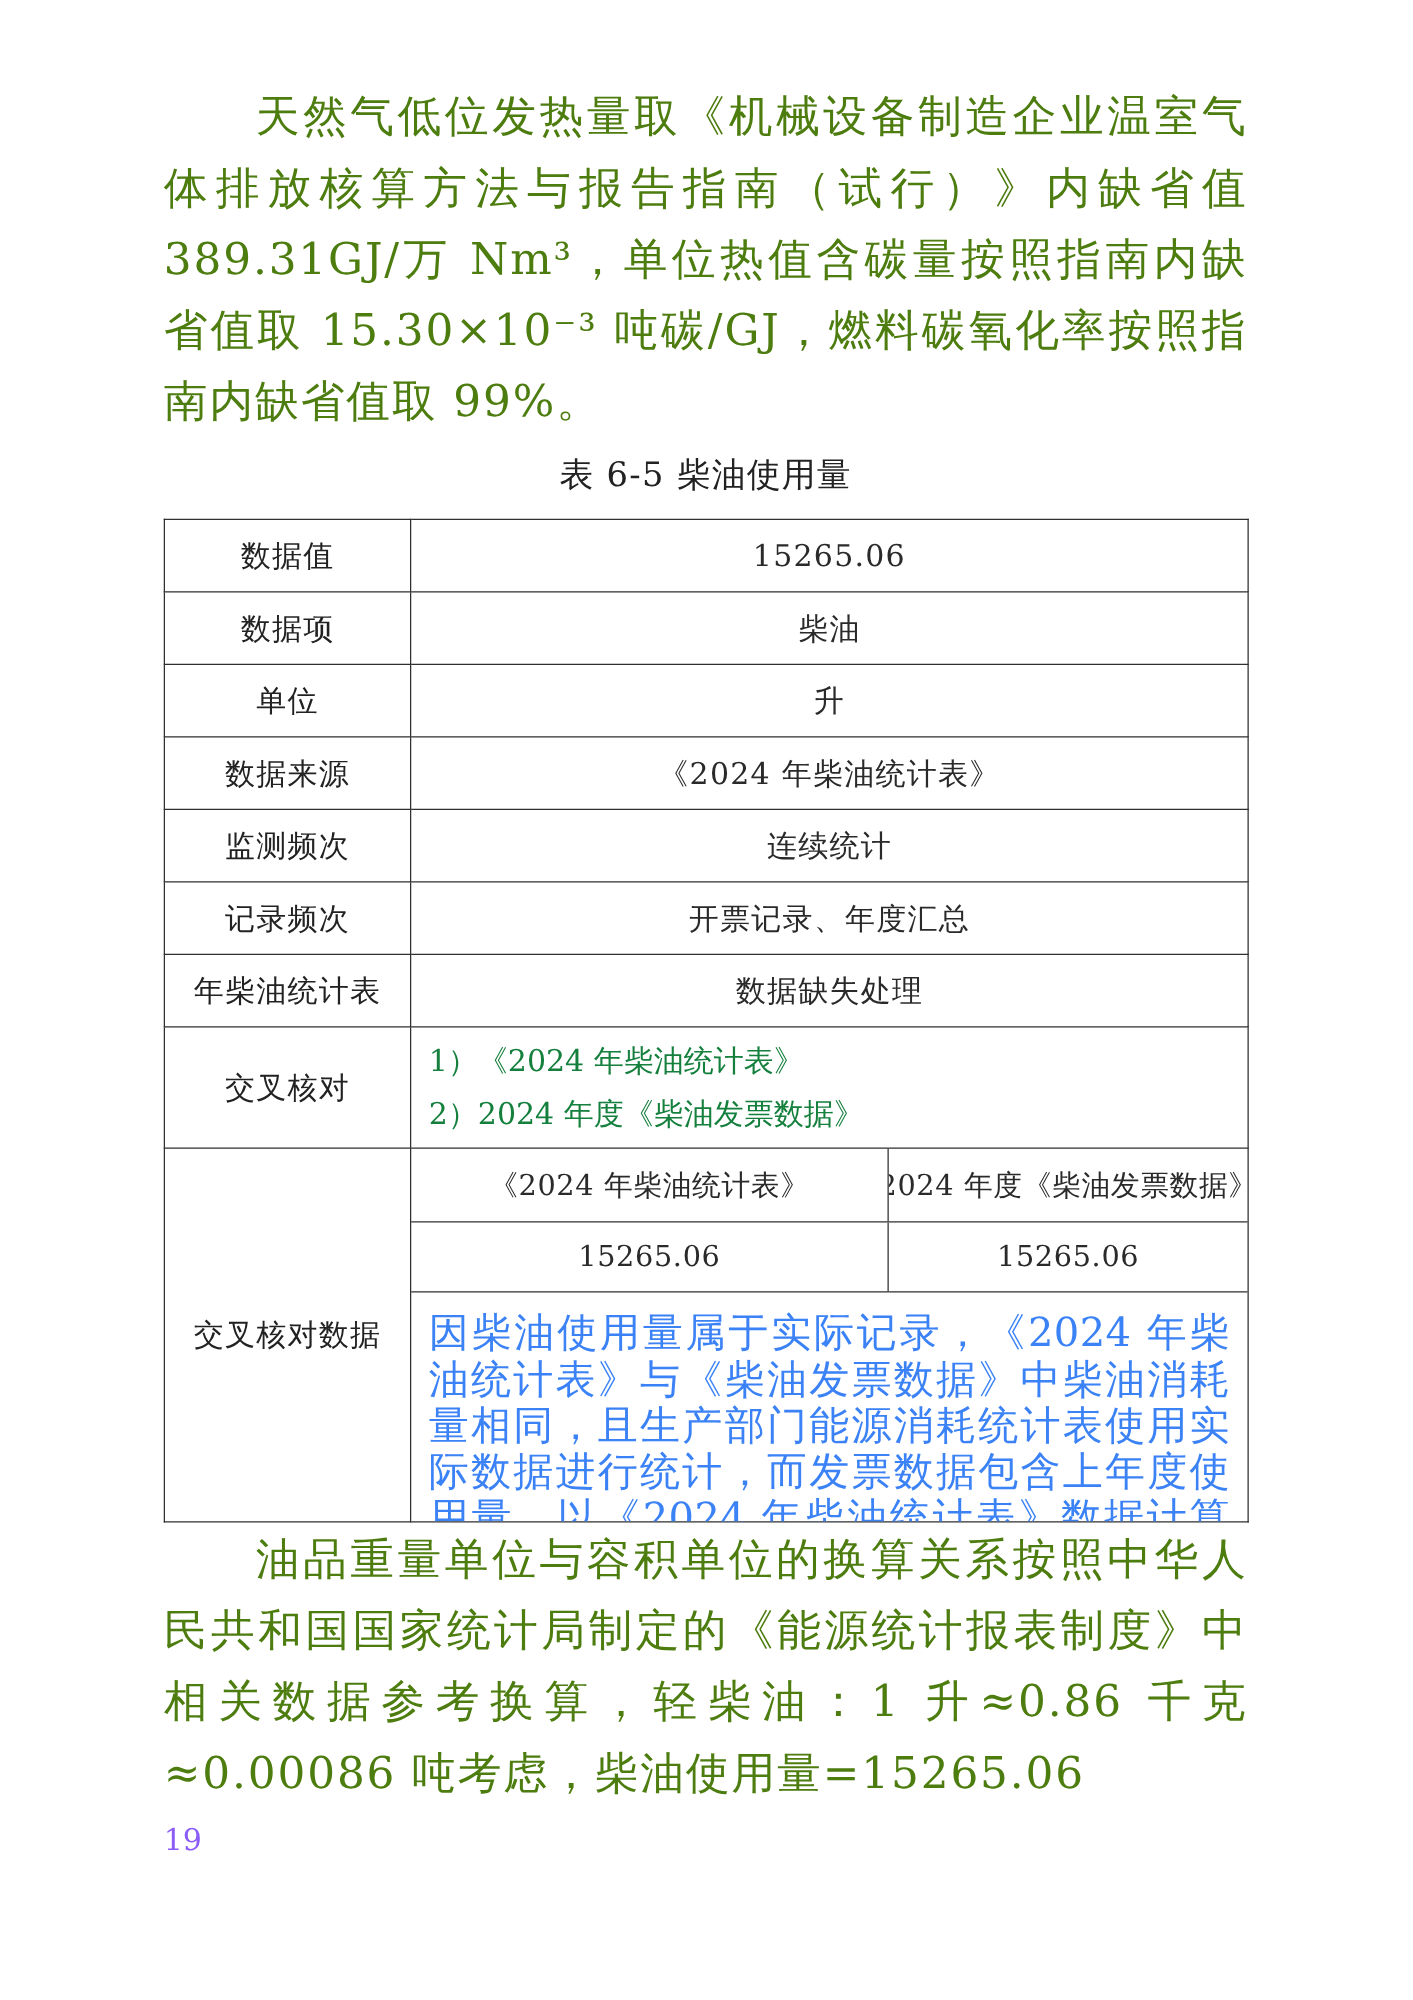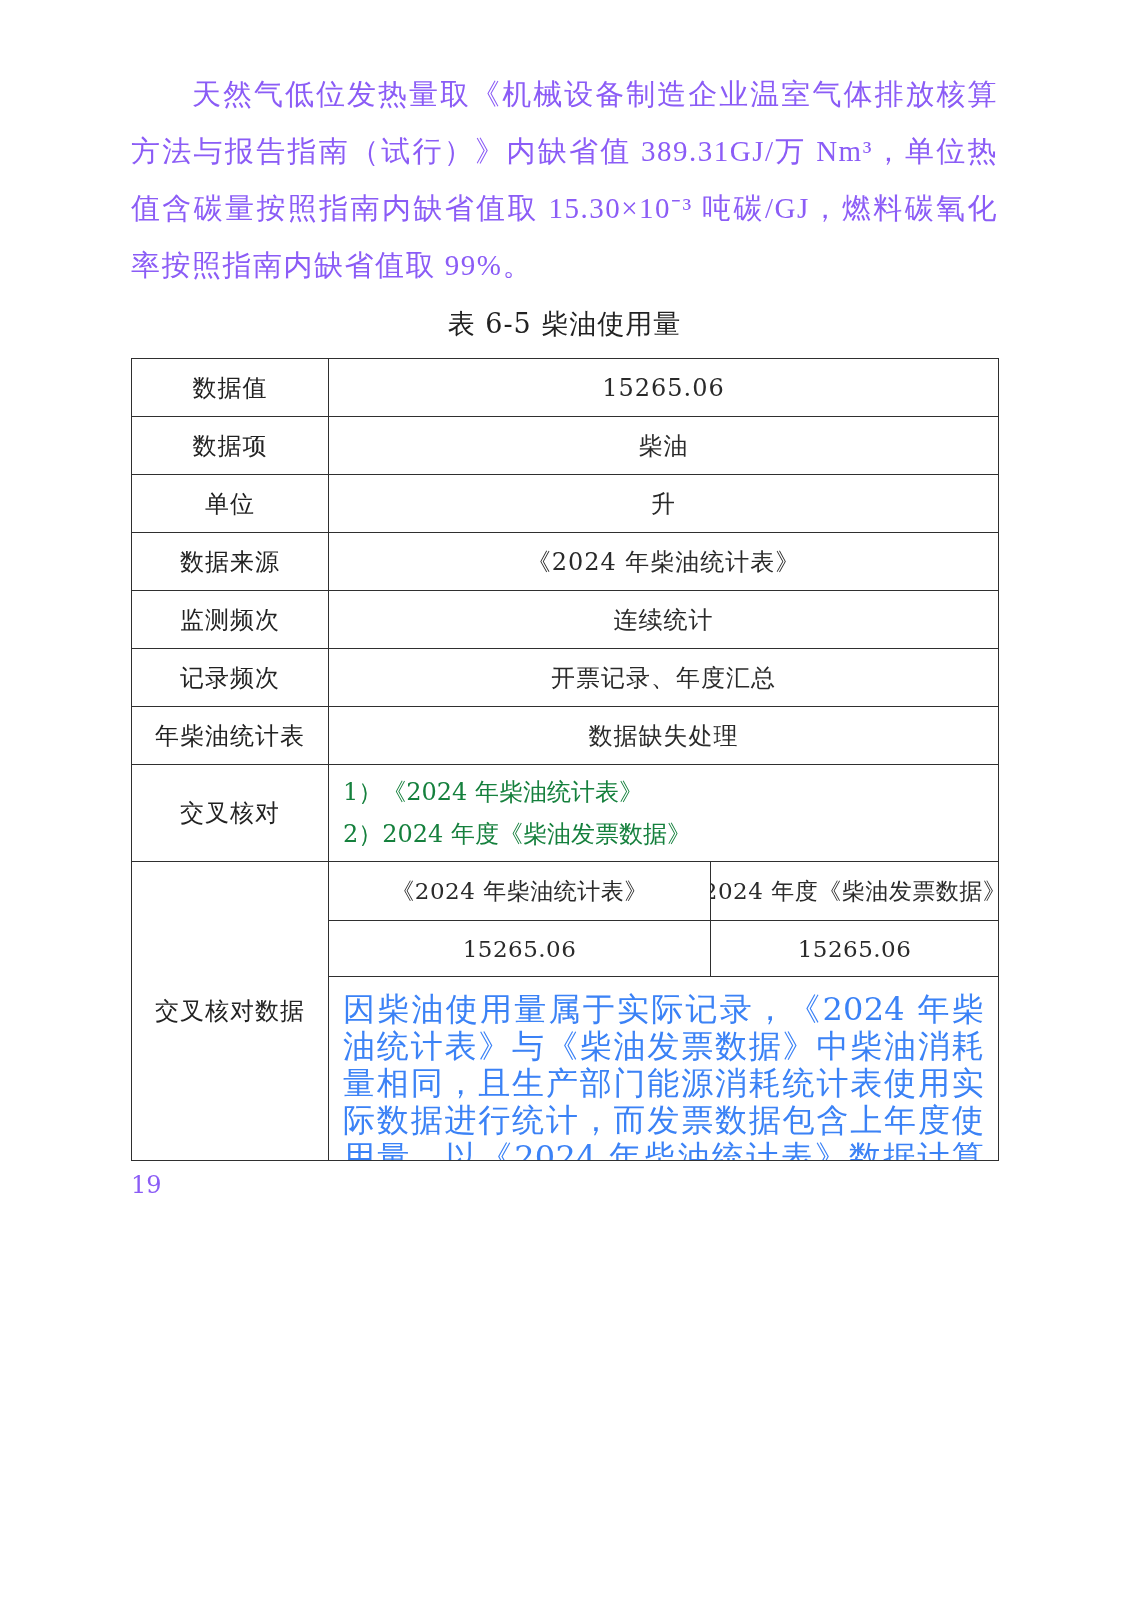--- a/index.html
+++ b/index.html
@@ -14,27 +14,26 @@
     font-family: "DejaVu Serif", "Liberation Serif", serif;
     overflow: hidden;
   }
   .content {
     position: absolute;
     left: 131px;
     top: 66px;
     width: 867px;
   }
   .para {
-    font-size: 29px;
+    font-size: 35px;
     line-height: 57px;
     letter-spacing: 1.5px;
     text-align: justify;
     text-indent: 2.1em;
-    color: #8b5cf6;
-    font-family: Liberation Serif, serif;
+    color: #4d7c0f;
   }
   .table-title {
     margin-top: 8px;
     height: 44px;
     line-height: 44px;
     text-align: center;
     font-size: 27px;
     font-weight: normal;
     letter-spacing: 1px;
     color: #222;
@@ -178,17 +177,18 @@
               <div class="subcell c1">15265.06</div>
               <div class="subcell c2">15265.06</div>
             </div>
             <div class="subtext">因柴油使用量属于实际记录，《2024 年柴油统计表》与《柴油发票数据》中柴油消耗量相同，且生产部门能源消耗统计表使用实际数据进行统计，而发票数据包含上年度使用量，以《2024 年柴油统计表》数据计算是合理的。因此数据选择符合指南要求；</div>
           </td>
         </tr>
 
       </tbody>
     </table>
 
+    <div class="para para-bottom">油品重量单位与容积单位的换算关系按照中华人民共和国国家统计局制定的《能源统计报表制度》中相关数据参考换算，轻柴油：1 升≈0.86 千克≈0.00086 吨考虑，柴油使用量=15265.06</div>
 
     <div class="page-number">19</div>
 
   </div>
 </div>
 
 </body></html>

